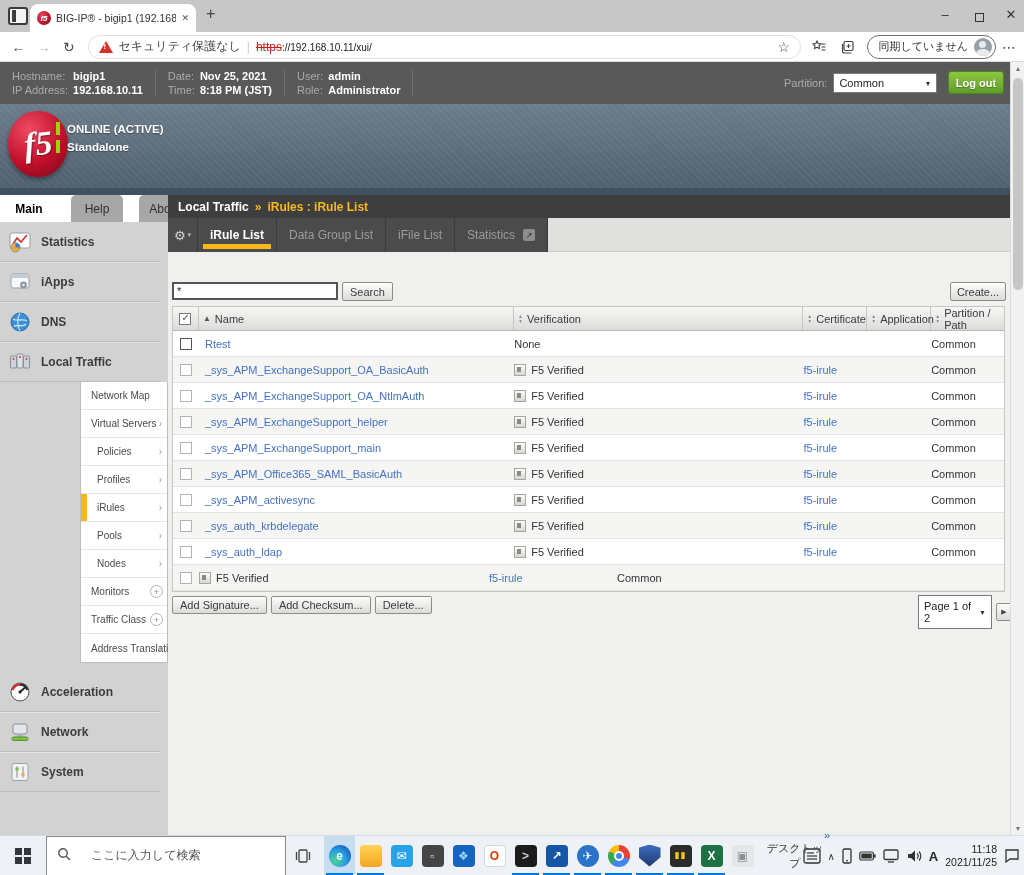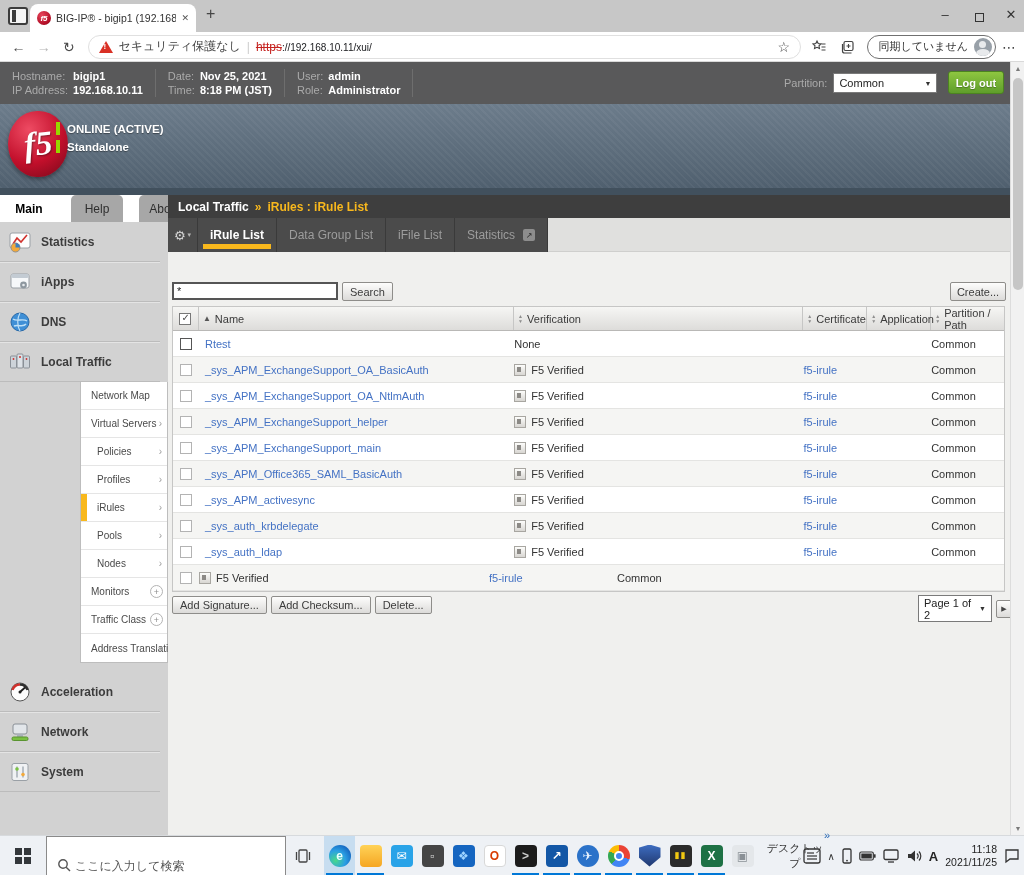--- a/index.html
+++ b/index.html
@@ -117,34 +117,34 @@
 #tbody .trow:nth-of-type(even){background:#f5f5f3}
 .cell{font-size:11px;display:flex;align-items:center}
 .cell.c-cb{justify-content:center}
 .cell.c-name{padding-left:6px}
 .lnk{color:#4472c4;text-decoration:none}
 .vicon{display:none;width:12px;height:12px;border:1px solid #a8a6a1;background:linear-gradient(180deg,#fdfdfb,#d8d6d2);margin-right:5px;position:relative}
 .vicon.show{display:inline-block}
 .vicon::after{content:"";position:absolute;left:2px;top:2px;width:4px;height:5px;background:#8c8a86}
 #footbtns{position:absolute;left:4px;top:344px;display:flex;gap:4px}
 #pager{position:absolute;left:750px;top:343px;display:flex;gap:4px;align-items:center}
-#page-select{width:74px;height:27px}
+#page-select{width:74px;height:34px}
 #next-page{width:15px;height:18px;font-size:7px;color:#444}
 
 #pagescroll{position:absolute;left:1010px;top:62px;width:14px;height:773px;background:#f1f1f1;border-left:1px solid #dcdcdc}
 #pagescroll .sarr{position:absolute;left:0;width:14px;text-align:center;font-size:7px;color:#7a7a7a}
 #sarr-up{top:3px}
 #sarr-dn{bottom:3px}
 #sthumb{position:absolute;left:2px;top:16px;width:10px;height:212px;background:#c6c6c6;border-radius:5px}
 
 #taskbar{position:absolute;left:0;top:835px;width:1024px;height:40px;background:#eef1f5;border-top:1px solid #d7dadd;display:flex;align-items:center}
 #startbtn{width:46px;height:40px;display:flex;align-items:center;justify-content:center}
 #winlogo{width:16px;height:16px;display:grid;grid-template-columns:7px 7px;grid-template-rows:7px 7px;gap:2px}
 #winlogo i{background:#33373b}
-#tb-search{width:240px;height:40px;background:#fff;border:1px solid #8a8a8a;display:flex;align-items:flex-end;gap:4px;padding:0 10px}
+#tb-search{width:240px;height:40px;background:#fff;border:1px solid #8a8a8a;display:flex;align-items:center;gap:20px;padding:0 10px}
 #tb-search-text{font-size:12px;color:#555;white-space:nowrap}
 #taskview{width:34px;height:40px;display:flex;align-items:center;justify-content:center}
 #apps{display:flex;margin-left:4px}
 .appcell{position:relative;width:31px;height:40px;display:flex;align-items:center;justify-content:center}
 .appcell.active{background:rgba(0,120,215,.16)}
 .appcell.underline::after{content:"";position:absolute;left:2px;right:2px;bottom:0;height:3px;background:#0078d7}
 .appicon{width:22px;height:22px;border-radius:4px;display:flex;align-items:center;justify-content:center;position:relative;font-weight:bold}
 .appicon.circle{border-radius:50%}
 .appicon.shield{border-radius:0;clip-path:polygon(50% 0,100% 15%,100% 58%,50% 100%,0 58%,0 15%)}
 .appicon .glyph{font-size:12px;line-height:1}

